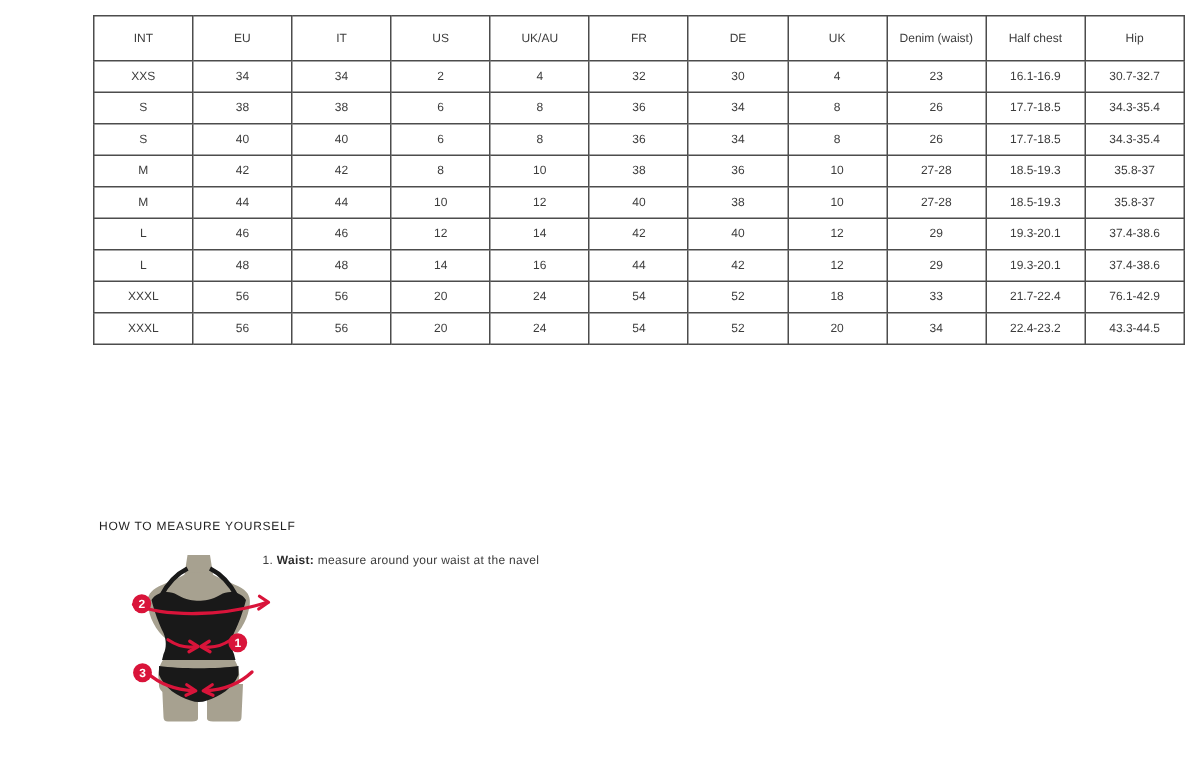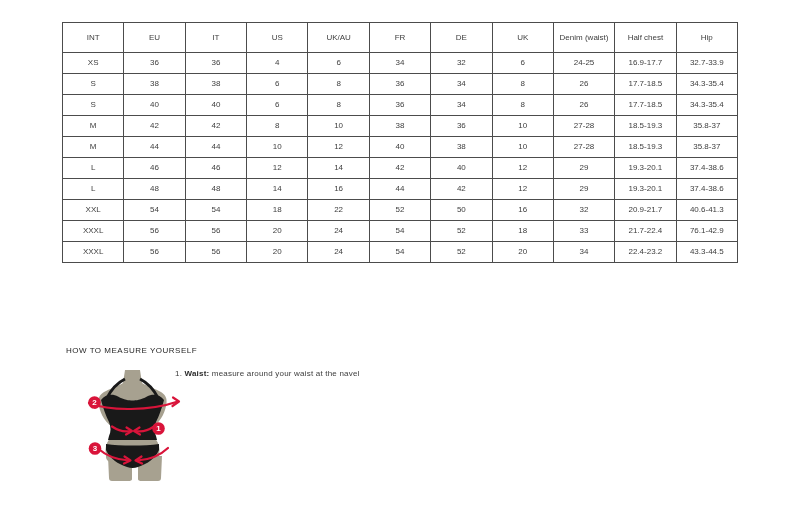--- a/index.html
+++ b/index.html
@@ -4,21 +4,21 @@
 <style>
   html,body{margin:0;padding:0;}
   body{
     width:798px;height:519px;background:#ffffff;overflow:hidden;position:relative;
     font-family:"Liberation Sans",sans-serif;
   }
   .page{position:absolute;inset:0;}
 
   
   table.size-table{
-    position:absolute;left:62px;top:22px;width:676px;
+    position:absolute;left:62px;top:10px;width:728px;
     border-collapse:collapse;table-layout:fixed;
   }
   table.size-table th,
   table.size-table td{
     border:1px solid #4c4c4c;
     text-align:center;vertical-align:middle;
     font-size:8px;color:#3d3d3d;padding:0;font-weight:400;line-height:1;
   }
   table.size-table th{height:29px;}
   table.size-table td{height:20px;}
@@ -53,31 +53,31 @@
           <th>FR</th>
           <th>DE</th>
           <th>UK</th>
           <th>Denim (waist)</th>
           <th>Half chest</th>
           <th>Hip</th>
         </tr>
     </thead>
     <tbody id="table-body">
         <tr>
-          <td>XS</td>
-          <td>36</td>
-          <td>36</td>
+          <td>XXS</td>
+          <td>34</td>
+          <td>34</td>
+          <td>2</td>
           <td>4</td>
-          <td>6</td>
-          <td>34</td>
           <td>32</td>
-          <td>6</td>
-          <td>24-25</td>
-          <td>16.9-17.7</td>
-          <td>32.7-33.9</td>
+          <td>30</td>
+          <td>4</td>
+          <td>23</td>
+          <td>16.1-16.9</td>
+          <td>30.7-32.7</td>
         </tr>
         <tr>
           <td>S</td>
           <td>38</td>
           <td>38</td>
           <td>6</td>
           <td>8</td>
           <td>36</td>
           <td>34</td>
           <td>8</td>
@@ -142,33 +142,20 @@
           <td>48</td>
           <td>48</td>
           <td>14</td>
           <td>16</td>
           <td>44</td>
           <td>42</td>
           <td>12</td>
           <td>29</td>
           <td>19.3-20.1</td>
           <td>37.4-38.6</td>
-        </tr>
-        <tr>
-          <td>XXL</td>
-          <td>54</td>
-          <td>54</td>
-          <td>18</td>
-          <td>22</td>
-          <td>52</td>
-          <td>50</td>
-          <td>16</td>
-          <td>32</td>
-          <td>20.9-21.7</td>
-          <td>40.6-41.3</td>
         </tr>
         <tr>
           <td>XXXL</td>
           <td>56</td>
           <td>56</td>
           <td>20</td>
           <td>24</td>
           <td>54</td>
           <td>52</td>
           <td>18</td>

